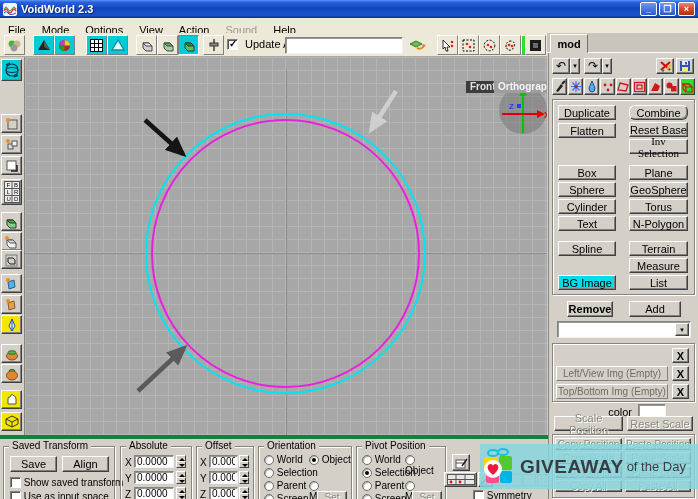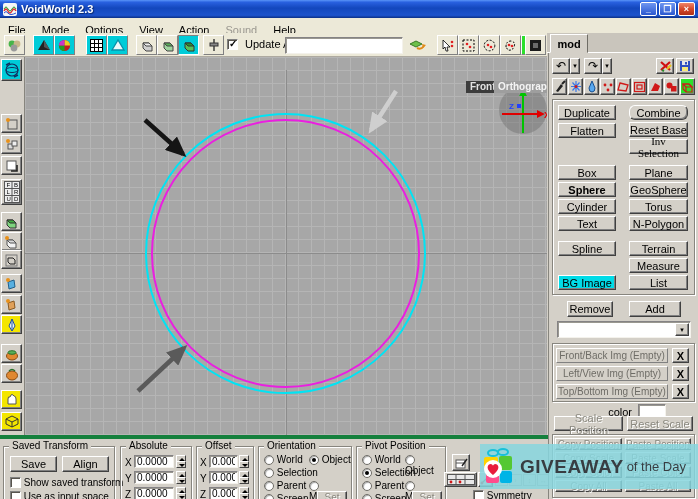--- a/index.html
+++ b/index.html
@@ -541,38 +541,37 @@
   </div>
 
   <div class="groove" style="left:3px;top:46px;width:143px;height:196px;"></div>
   <span class="btn" style="left:9px;top:52px;width:58px;height:15px;">Duplicate</span>
   <span class="btn" style="left:80px;top:52px;width:59px;height:15px;border-radius:6px;">Combine</span>
   <span class="btn" style="left:9px;top:70px;width:58px;height:15px;">Flatten</span>
   <span class="btn" style="left:80px;top:69px;width:59px;height:15px;">Reset Base</span>
   <span class="btn" style="left:80px;top:86px;width:59px;height:15px;font-family:Liberation Serif, serif;">Inv Selection</span>
   <span class="btn" style="left:9px;top:112px;width:58px;height:15px;">Box</span>
   <span class="btn" style="left:80px;top:112px;width:59px;height:15px;">Plane</span>
-  <span class="btn" style="left:9px;top:129px;width:58px;height:15px;font-weight:bold;">Sphere</span>
+  <span class="btn" style="left:9px;top:129px;width:58px;height:15px;">Sphere</span>
   <span class="btn" style="left:80px;top:129px;width:59px;height:15px;">GeoSphere</span>
   <span class="btn" style="left:9px;top:146px;width:58px;height:15px;">Cylinder</span>
   <span class="btn" style="left:80px;top:146px;width:59px;height:15px;">Torus</span>
   <span class="btn" style="left:9px;top:163px;width:58px;height:15px;">Text</span>
   <span class="btn" style="left:80px;top:163px;width:59px;height:15px;">N-Polygon</span>
   <span class="btn" style="left:9px;top:188px;width:58px;height:15px;">Spline</span>
   <span class="btn" style="left:80px;top:188px;width:59px;height:15px;">Terrain</span>
   <span class="btn" style="left:80px;top:205px;width:59px;height:15px;">Measure</span>
   <span class="btn cyan" style="left:9px;top:222px;width:58px;height:15px;">BG Image</span>
   <span class="btn" style="left:80px;top:222px;width:59px;height:15px;">List</span>
 
-  <span class="btn" style="left:18px;top:248px;width:46px;height:16px;">Remove</span>
+  <span class="btn" style="left:18px;top:248px;width:46px;height:16px;font-weight:bold;">Remove</span>
   <span class="btn" style="left:80px;top:248px;width:52px;height:16px;">Add</span>
   <span class="inp" style="left:8px;top:268px;width:134px;height:17px;"></span>
   <span class="btn" style="left:126px;top:270px;width:14px;height:13px;font-size:7px;">▾</span>
   <div class="groove" style="left:3px;top:290px;width:143px;height:59px;"></div>
-  <span class="btn flat2" style="left:7px;top:295px;width:112px;height:15px;color:#6e6c66;font-size:10px;">Front/Back Img  (Empty)</span>
   <span class="btn" style="left:123px;top:295px;width:17px;height:15px;font-weight:bold;">X</span>
   <span class="btn flat2" style="left:7px;top:313px;width:112px;height:15px;color:#6e6c66;font-size:10px;">Left/View Img  (Empty)</span>
   <span class="btn" style="left:123px;top:313px;width:17px;height:15px;font-weight:bold;">X</span>
   <span class="btn flat2" style="left:7px;top:331px;width:112px;height:15px;color:#6e6c66;font-size:10px;">Top/Bottom Img  (Empty)</span>
   <span class="btn" style="left:123px;top:331px;width:17px;height:15px;font-weight:bold;">X</span>
   <span class="ab" style="left:45px;top:353px;width:38px;text-align:right;">color</span>
   <span class="inp" style="left:89px;top:351px;width:28px;height:15px;background:#fff;"></span>
   <span class="btn dis" style="left:5px;top:363px;width:69px;height:15px;">Scale Position</span>
   <span class="btn dis" style="left:78px;top:363px;width:66px;height:15px;">Reset Scale</span>
 

